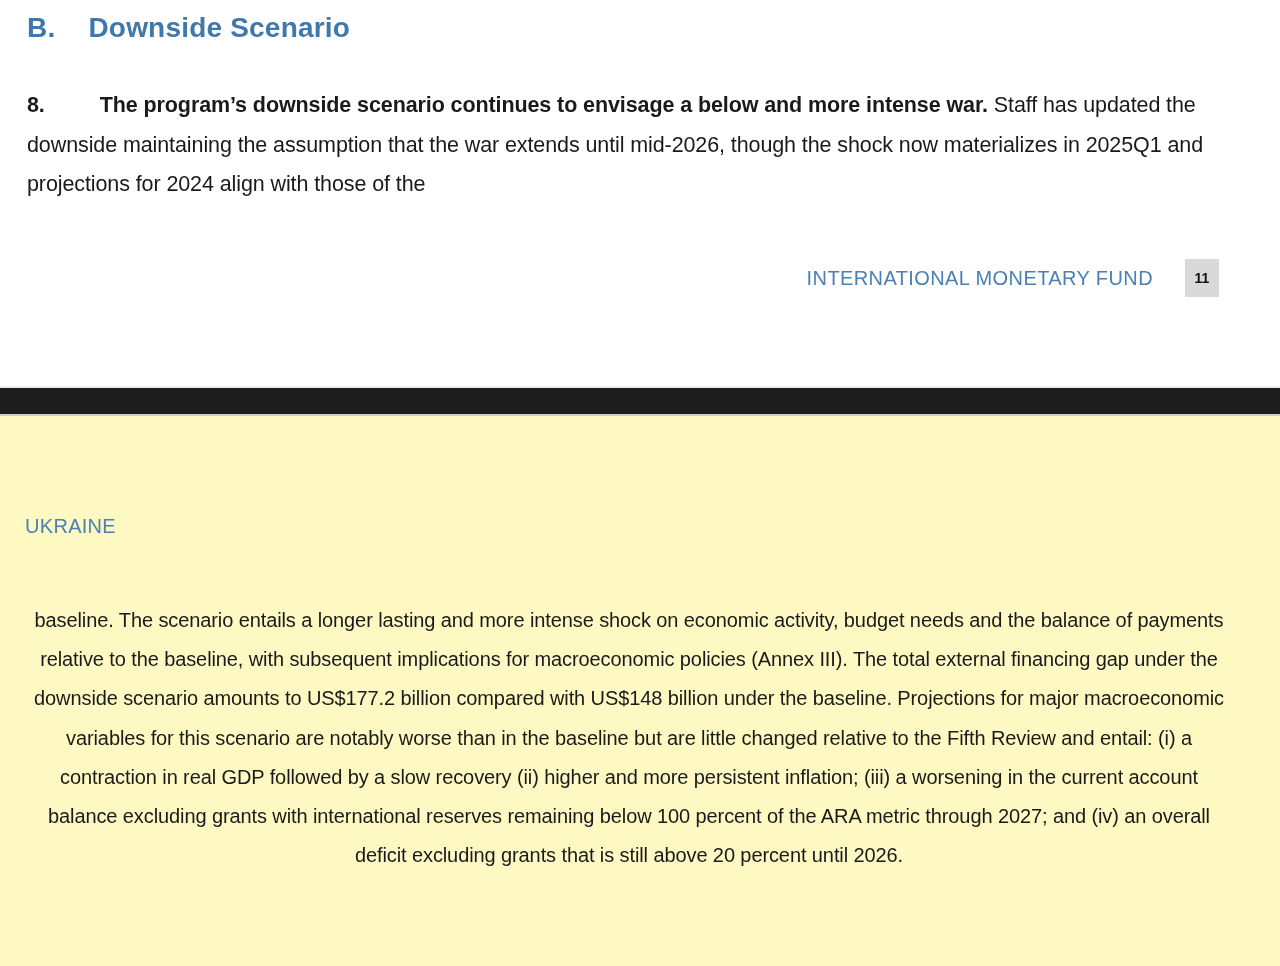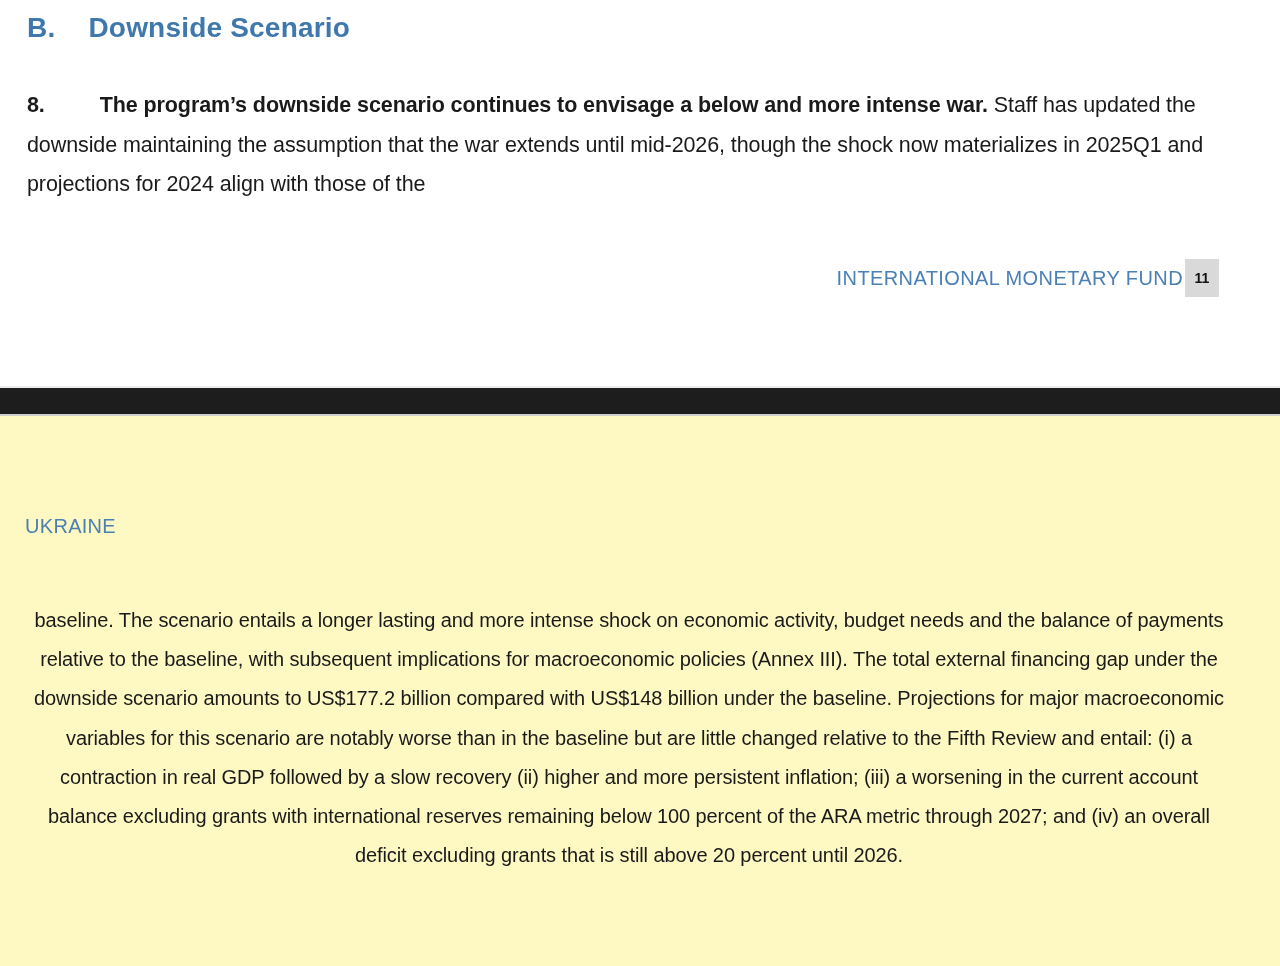--- a/index.html
+++ b/index.html
@@ -32,21 +32,21 @@
   .para10 .para-num { font-weight: bold; }
   .para10 .para-tab { display: inline-block; width: 55px; }
   .para10 .para-lead { font-weight: bold; }
 
   .footer-row {
     position: absolute; top: 259px; right: 61px;
     display: flex; align-items: center; height: 38px;
   }
   .footer-org {
     color: #4B80B5; font-size: 20px; letter-spacing: 0.4px;
-    margin-right: 2px; white-space: nowrap;
+    margin-right: 32px; white-space: nowrap;
   }
   .page-number-badge {
     width: 34px; height: 38px; background: #D9D9D9;
     display: flex; align-items: center; justify-content: center;
     font-size: 14px; font-weight: bold; color: #111111;
   }
 
   
   .page-separator {
     position: absolute; left: 0; top: 386px; width: 1280px; height: 30px;

